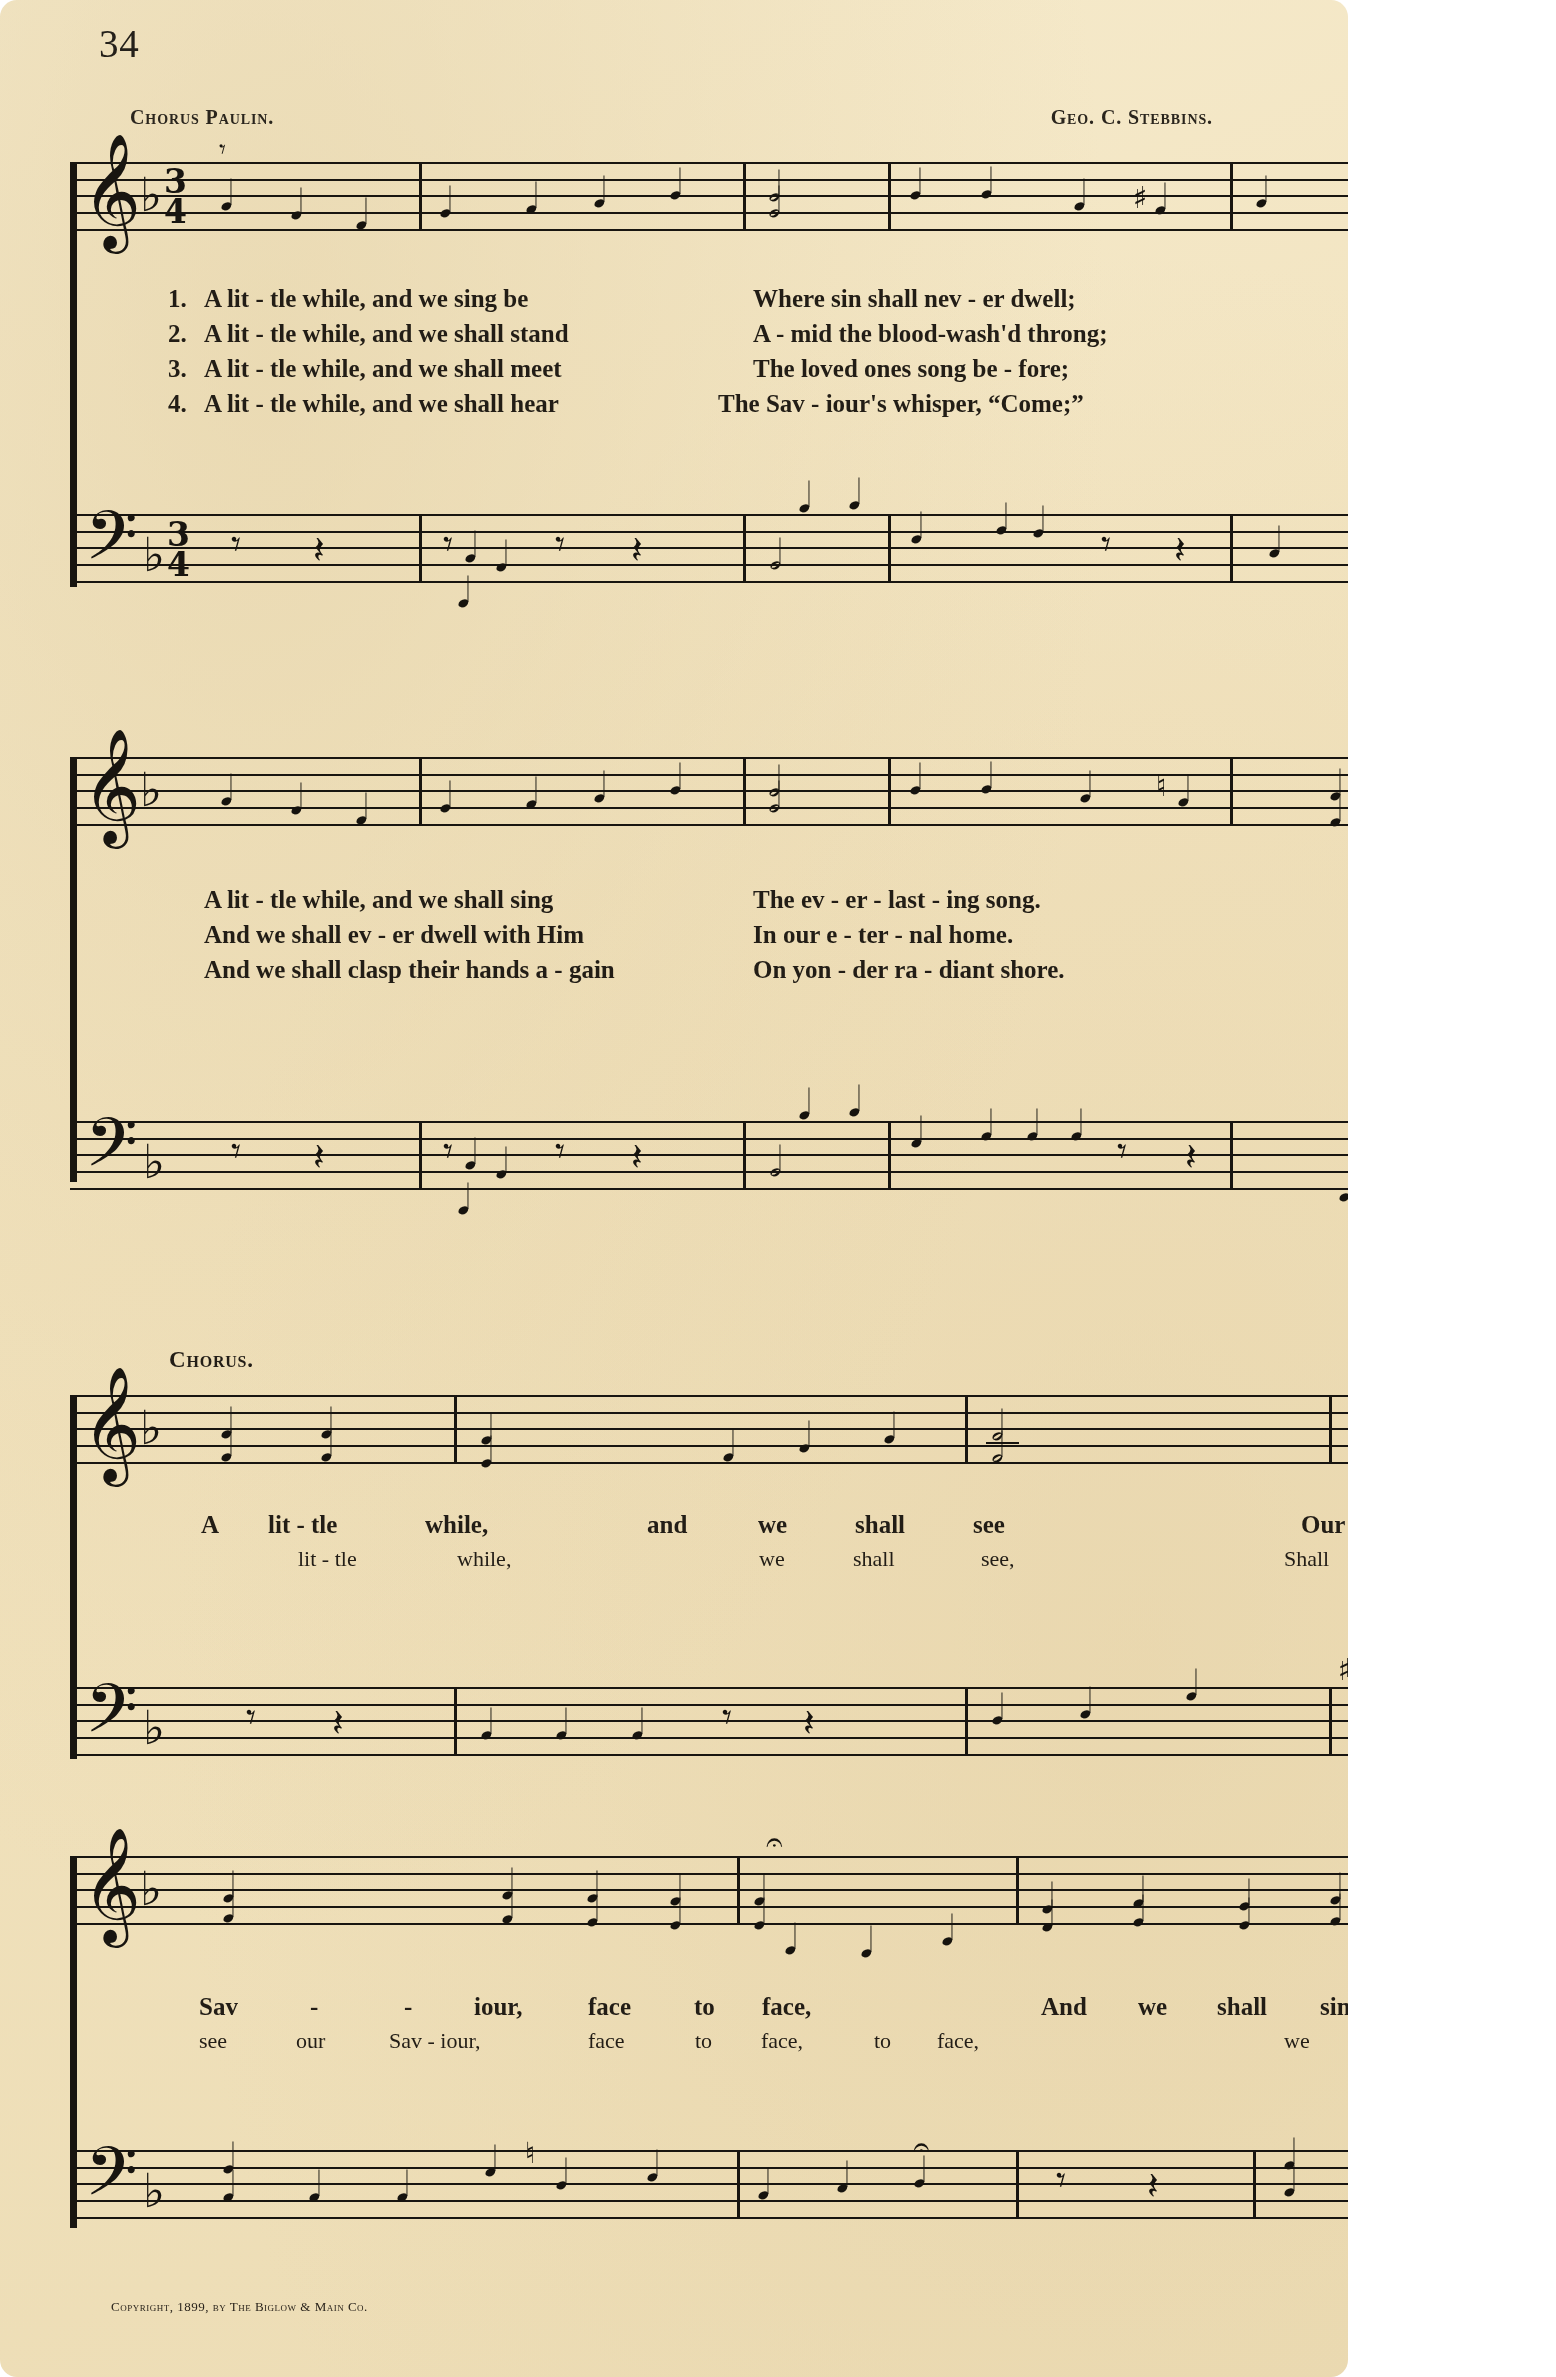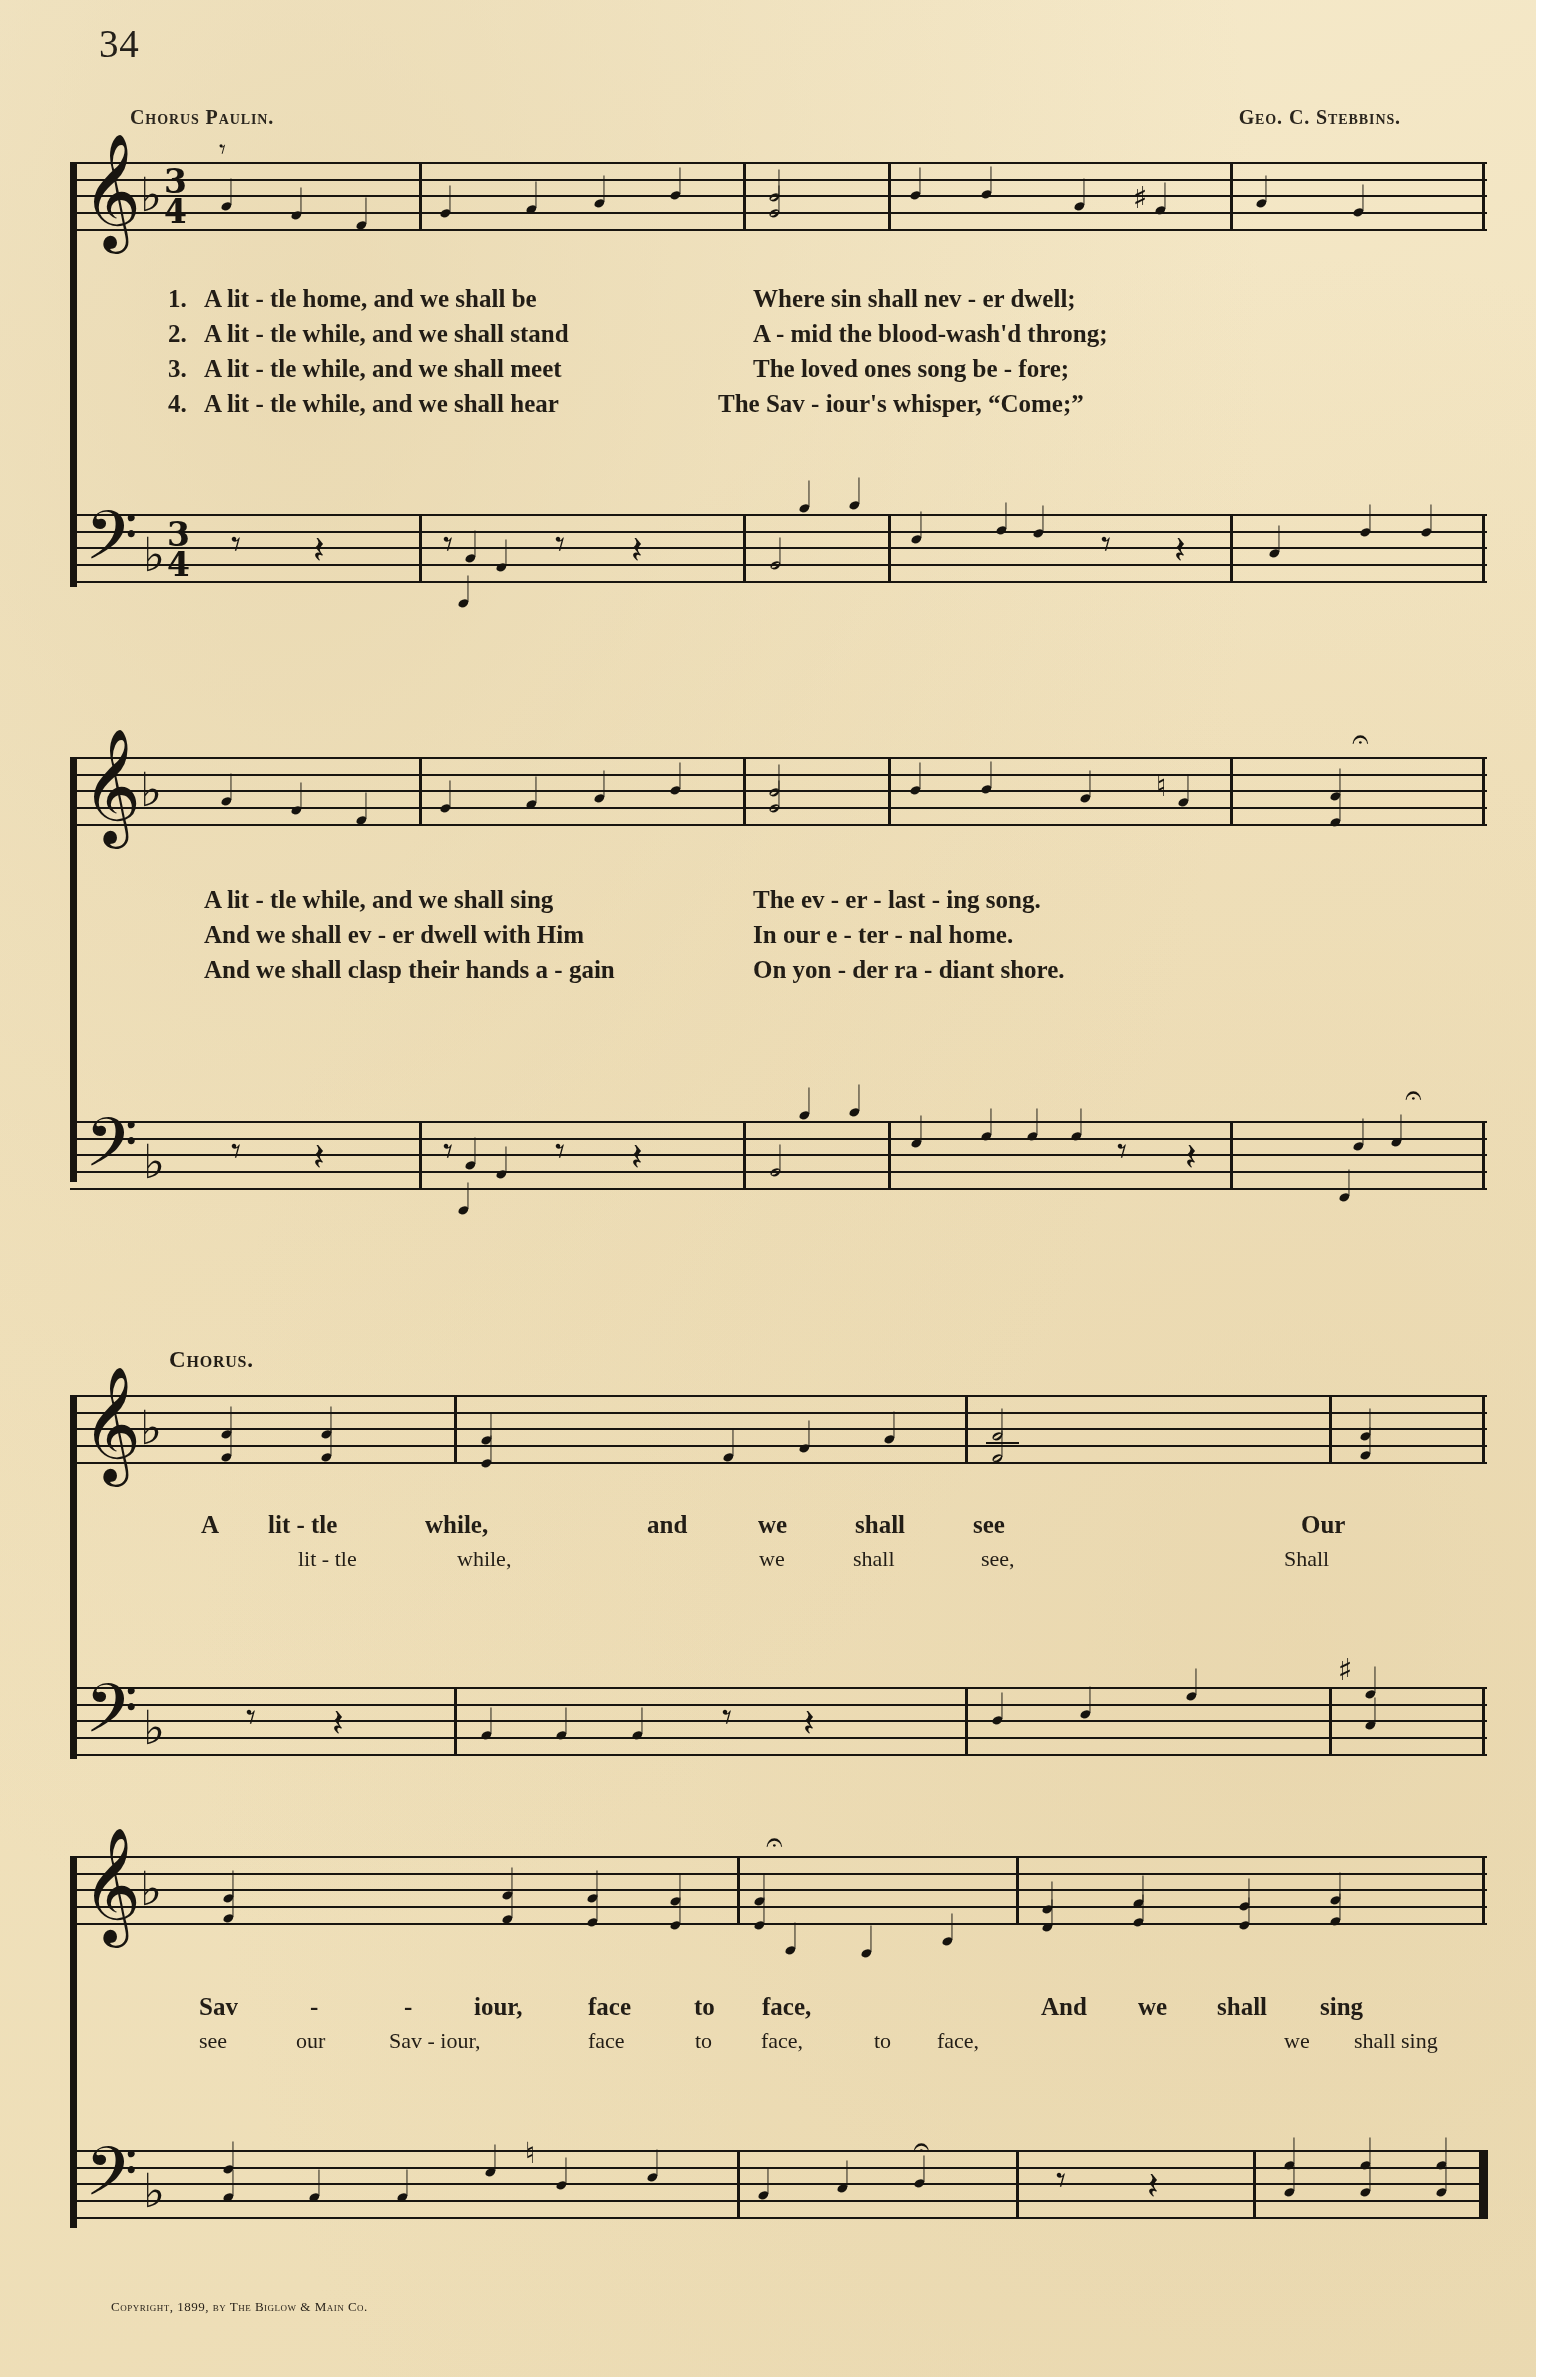--- a/index.html
+++ b/index.html
@@ -8,29 +8,30 @@
     background: #ffffff;
   }
   body {
     width: 1556px;
     height: 2377px;
     font-family: "Liberation Serif", serif;
     overflow: hidden;
   }
   #page {
     position: relative;
-    width: 1536px;
+    width: 1348px;
     height: 2377px;
     background: #f3e6c4;
     background-image:
       radial-gradient(ellipse at 20% 15%, rgba(226,207,163,0.55) 0%, rgba(243,230,196,0) 55%),
       radial-gradient(ellipse at 85% 70%, rgba(228,208,165,0.5) 0%, rgba(243,230,196,0) 60%),
       linear-gradient(160deg, #f6ebcd 0%, #f1e2bd 45%, #ecdcb4 100%);
     box-sizing: border-box;
     overflow: hidden;
+    border-radius: 17px;
   }
   
   .page-number {
     position: absolute;
     left: 99px;
     top: 21px;
     font-size: 39px;
     color: #24201a;
     letter-spacing: 0.8px;
   }
@@ -258,21 +259,21 @@
       <div class="barline" style="left:1160px;"></div>
 
       <div class="note" style="left:1185px; top:10.6px;">𝅘𝅥</div>
       <div class="note" style="left:1282px; top:20px;">𝅘𝅥</div>
       <div class="barline" style="left:1412px;"></div>
     </div>
 
     <div class="lyric-block" style="left:46px; top:129px; width:1365px;">
       <div class="lyric-row">
         <span class="num" style="left:52px;">1.</span>
-        <span class="w" style="left:88px;">A    lit - tle  home,  and  we  shall  be</span>
+        <span class="w" style="left:88px;">A    lit - tle  while,  and  we  sing  be</span>
         <span class="w" style="left:637px;">Where sin    shall  nev - er   dwell;</span>
       </div>
       <div class="lyric-row">
         <span class="num" style="left:52px;">2.</span>
         <span class="w" style="left:88px;">A    lit - tle  while,  and  we  shall stand</span>
         <span class="w" style="left:637px;">A    -    mid  the blood-wash'd throng;</span>
       </div>
       <div class="lyric-row">
         <span class="num" style="left:52px;">3.</span>
         <span class="w" style="left:88px;">A    lit - tle  while,  and  we  shall  meet</span>

